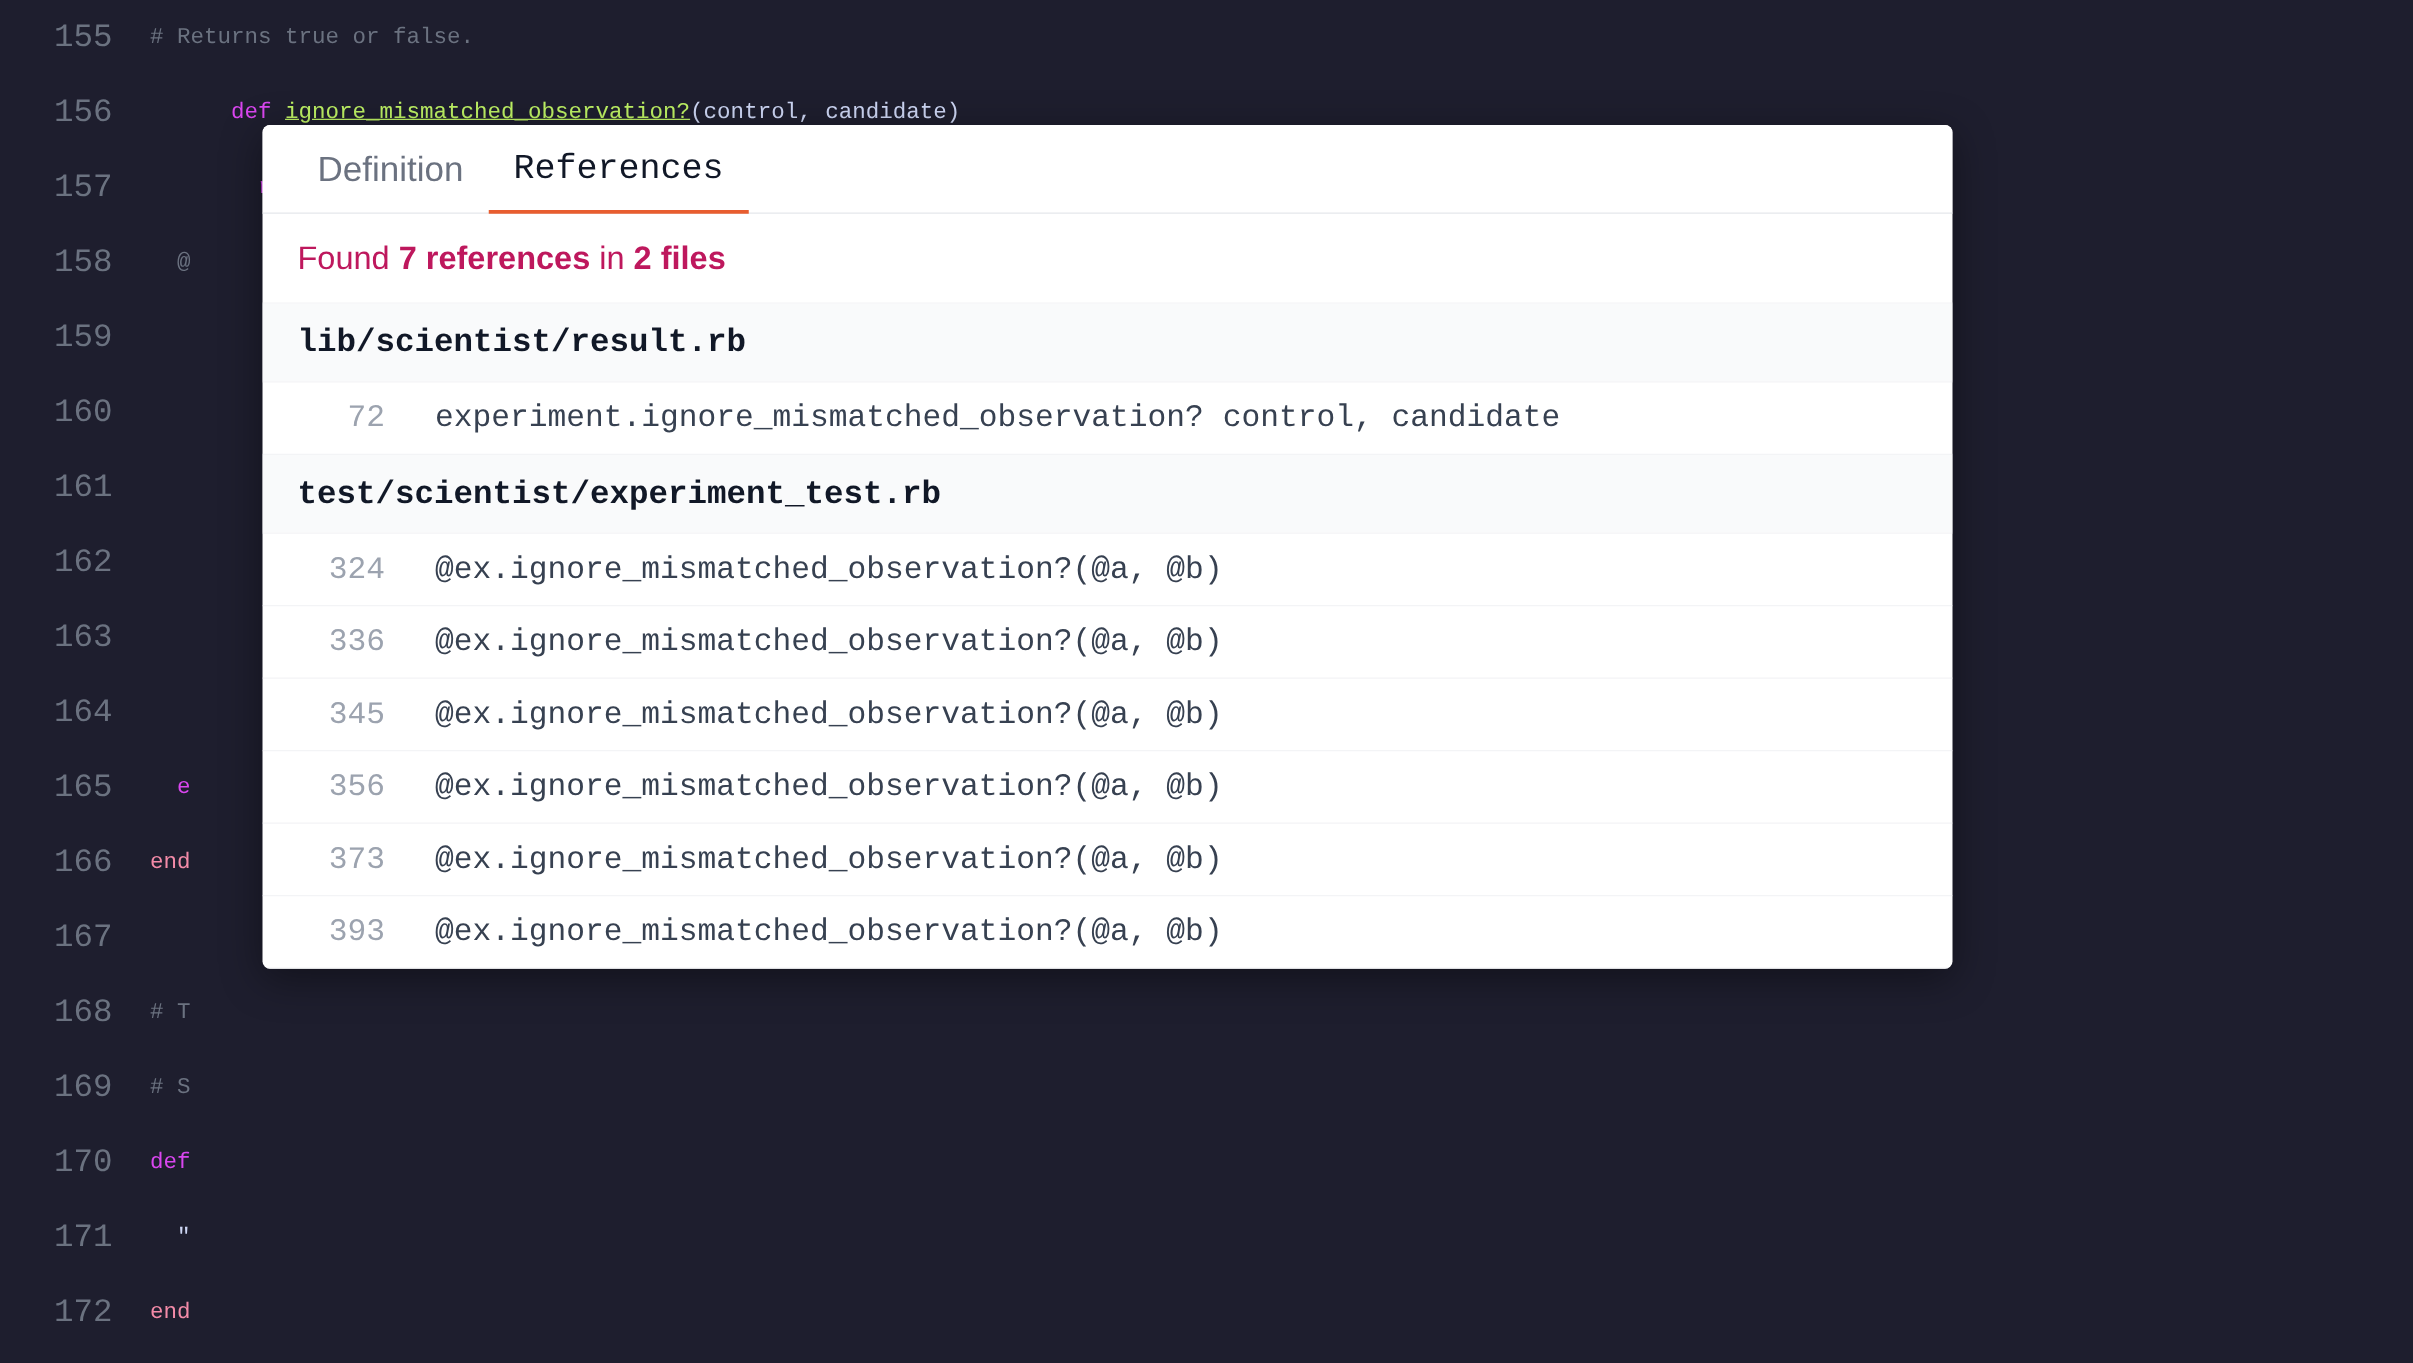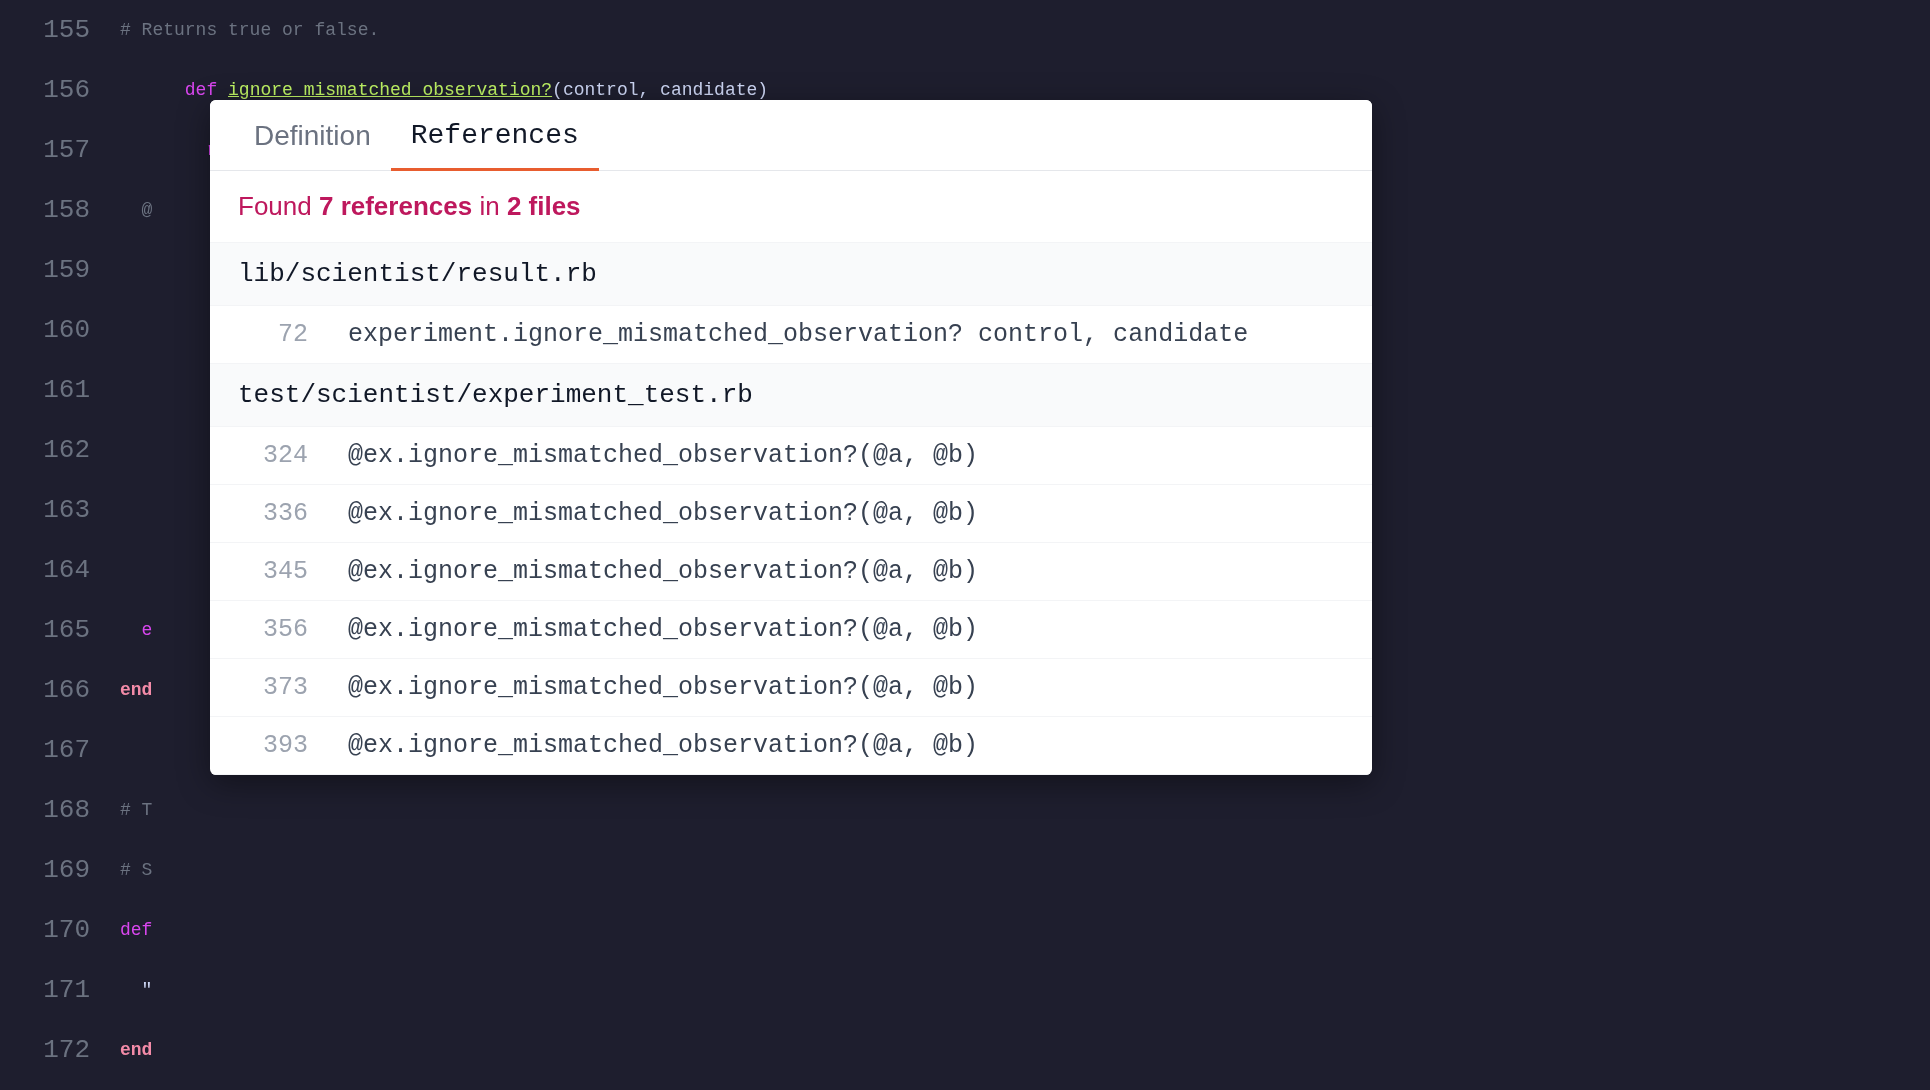--- a/index.html
+++ b/index.html
@@ -54,30 +54,30 @@
       font-size: 26px;
     }
 
     .line-content {
       color: #cdd6f4;
       white-space: pre;
       font-size: 18px;
     }
 
     .keyword-def { color: #d946ef; }
-    .keyword-end { color: #f38ba8; font-weight: bold; }
+    .keyword-end { color: #f38ba8; }
     .function-name { color: #bef264; text-decoration: underline; }
     .comment { color: #6b7280; }
 
     
     .popup-container {
       position: absolute;
       top: 100px;
       left: 210px;
-      width: 1162px;
+      width: 1352px;
       background: #ffffff;
       border-radius: 6px;
       box-shadow: 0 8px 32px rgba(0,0,0,0.4);
       z-index: 100;
       overflow: hidden;
     }
 
     
     .tabs-bar {
       display: flex;
@@ -115,21 +115,21 @@
 
     
     .file-group {
       border-bottom: 1px solid #f3f4f6;
     }
 
     .file-header {
       padding: 16px 28px;
       font-size: 26px;
       font-family: 'Courier New', Courier, monospace;
-      font-weight: 400;
+      font-weight: 700;
       color: #111827;
       background: #f9fafb;
     }
 
     .reference-row {
       display: flex;
       align-items: flex-start;
       padding: 14px 28px;
       font-size: 25px;
       font-family: 'Courier New', Courier, monospace;

